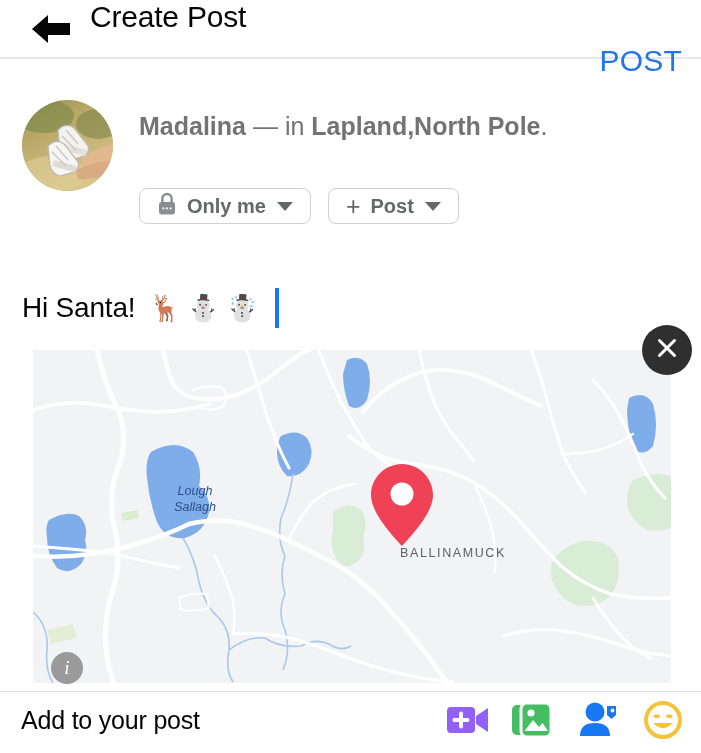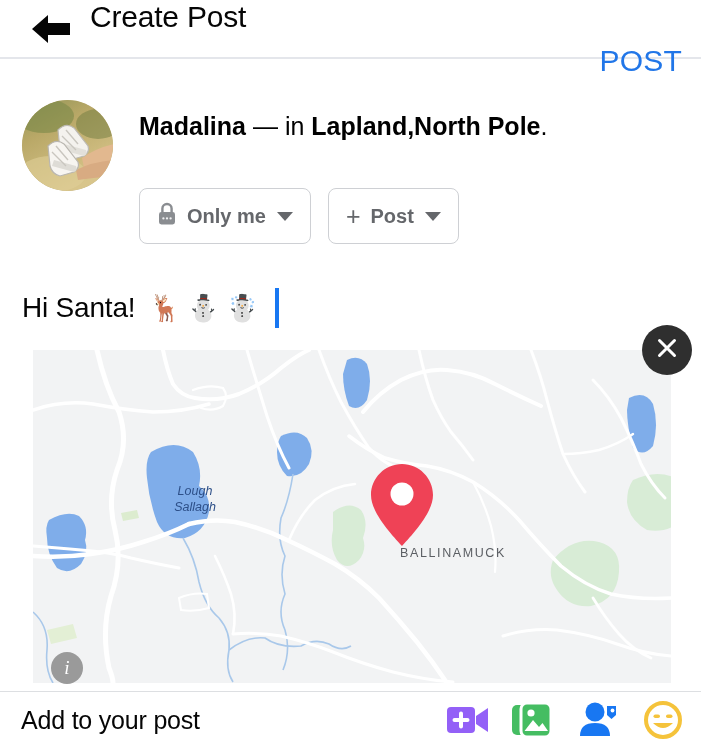--- a/index.html
+++ b/index.html
@@ -58,38 +58,38 @@
     border-radius: 50%;
     overflow: hidden;
     background: #c2b280;
   }
   .avatar svg { display: block; }
 
   .user-line {
     position: absolute;
     left: 139px; top: 12px;
     font-size: 25px;
-    color: #000000;
+    color: #737373;
     white-space: nowrap;
   }
   .user-line .name { font-weight: bold; }
   .user-line .dash { font-weight: normal; }
   .user-line .inword { font-weight: normal; }
   .user-line .place { font-weight: bold; }
   .user-line .period { font-weight: normal; }
 
   
   .pill-row {
     position: absolute;
     left: 139px; top: 88px;
     display: flex;
     gap: 17px;
   }
   .pill {
-    height: 56px;
+    height: 36px;
     border: 1.6px solid #ced0d4;
     border-radius: 8px;
     display: flex;
     align-items: center;
     padding: 16px 17px;
     box-sizing: border-box;
     background: #fff;
     cursor: pointer;
   }
   .pill-label {

